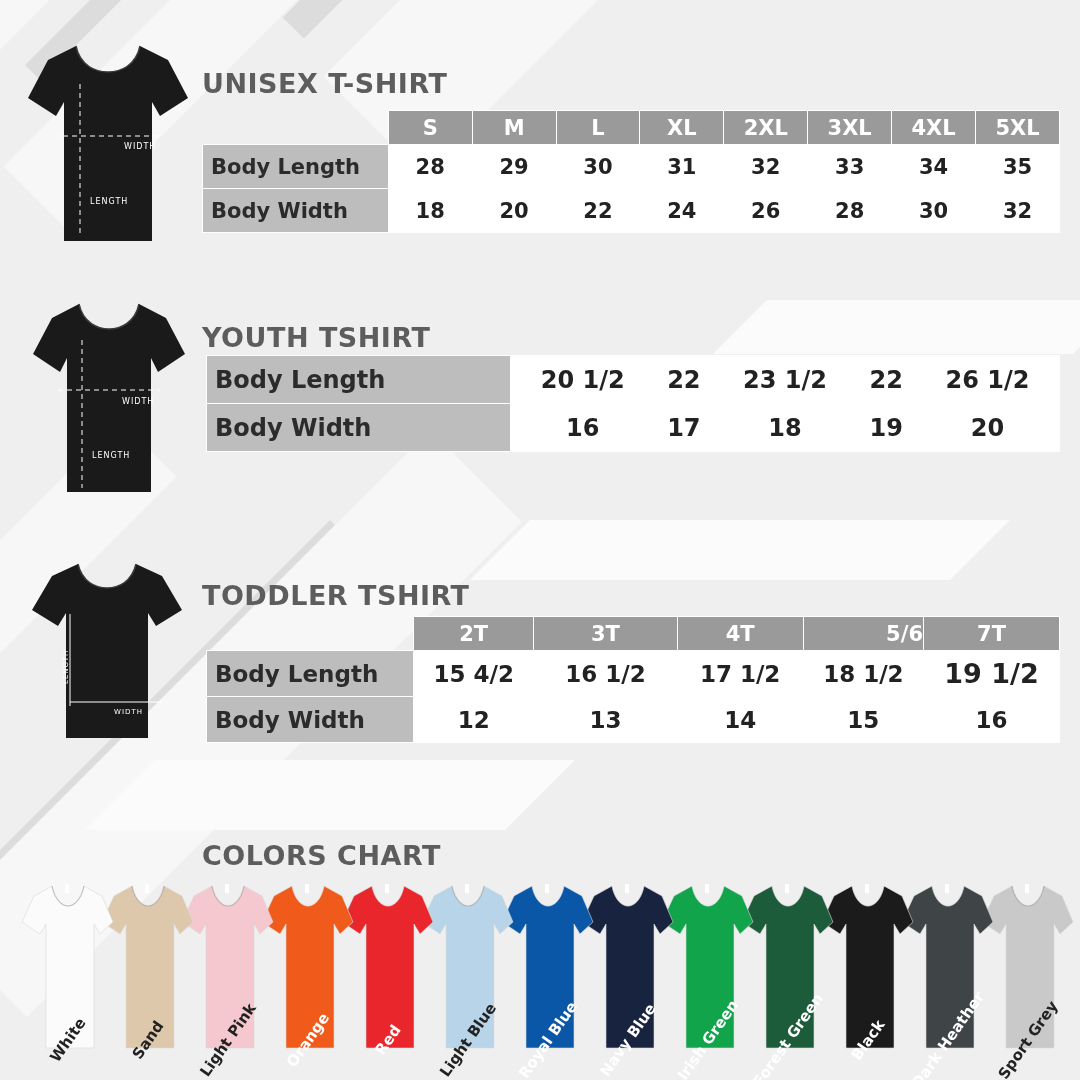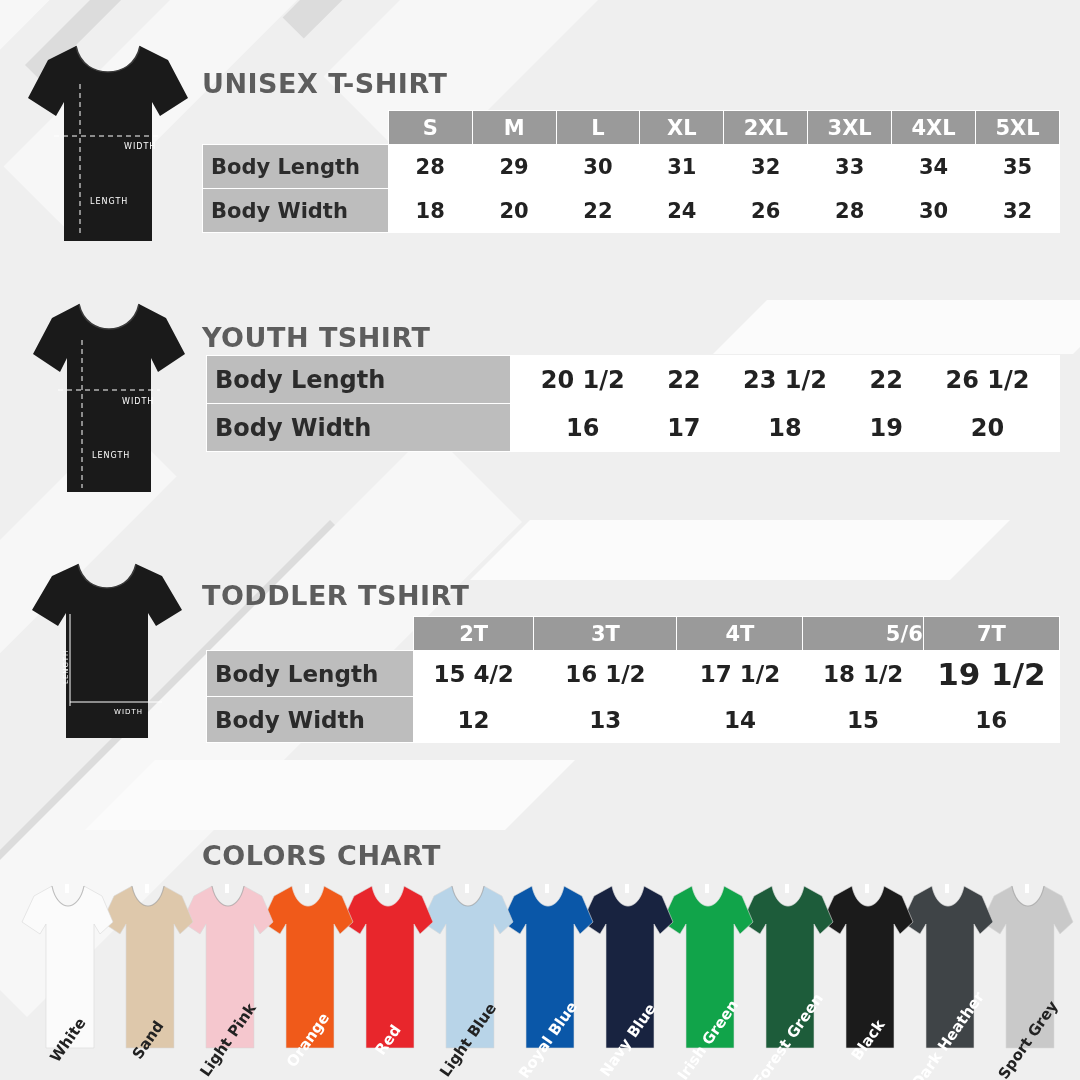--- a/index.html
+++ b/index.html
@@ -232,21 +232,21 @@
       <th class="hdr" style="width:130px;">4T</th>
       <th class="hdr" style="width:124px;text-align:right;">5/6</th>
       <th class="hdr" style="width:140px;margin-top:48px;">7T</th>
     </tr>
     <tr>
       <td class="rowlbl" style="font-size:23px;height:46px;">Body Length</td>
       <td class="val" style="font-size:23px;height:46px;">15 4/2</td>
       <td class="val" style="font-size:23px;height:46px;margin-top:26px;">16 1/2</td>
       <td class="val" style="font-size:23px;height:46px;">17 1/2</td>
       <td class="val" style="font-size:23px;height:46px;">18 1/2</td>
-      <td class="val" style="font-size:31px;height:46px;">19 1/2</td>
+      <td class="val" style="font-size:27px;height:46px;">19 1/2</td>
     </tr>
     <tr>
       <td class="rowlbl" style="font-size:23px;height:46px;">Body Width</td>
       <td class="val" style="font-size:23px;height:46px;">12</td>
       <td class="val" style="font-size:23px;height:46px;">13</td>
       <td class="val" style="font-size:23px;height:46px;">14</td>
       <td class="val" style="font-size:23px;height:46px;">15</td>
       <td class="val" style="font-size:23px;height:46px;">16</td>
     </tr>
   </tbody>

